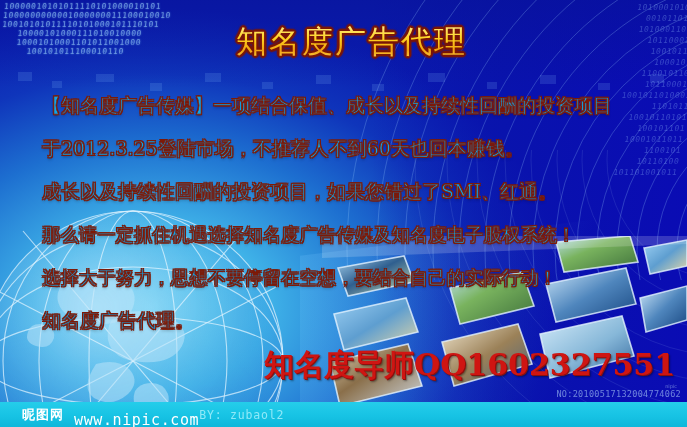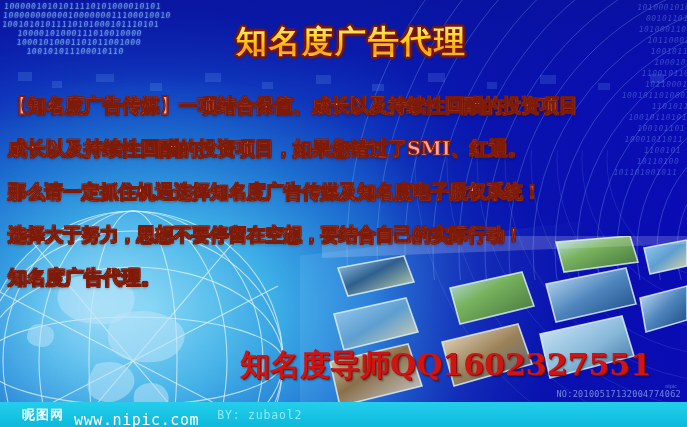--- a/index.html
+++ b/index.html
@@ -70,44 +70,45 @@
     position:absolute;left:300px;top:230px;width:420px;height:210px;
     background:linear-gradient(110deg,rgba(120,200,255,.20) 0%,rgba(120,200,255,0) 60%);
     transform:skewY(-7deg);
   }
 
   
   .title{
     position:absolute;left:16px;right:0;top:21px;
     text-align:center;
     font-family:"DejaVu Serif","Liberation Serif",serif;
-    font-weight:bold;font-size:31px;letter-spacing:2px;
+    font-weight:normal;font-size:31px;letter-spacing:2px;
     color:#ffd92b;
     background:linear-gradient(180deg,#fff4a8 0%,#ffd21f 42%,#f2a310 70%,#ffe469 100%);
     -webkit-background-clip:text;background-clip:text;
     -webkit-text-fill-color:transparent;
     filter:drop-shadow(0 0 1px #7a1608) drop-shadow(1px 1px 0 #7a1608) drop-shadow(-1px -1px 0 #7a1608) drop-shadow(1px -1px 0 #7a1608) drop-shadow(-1px 1px 0 #7a1608);
   }
 
   .body-lines{position:absolute;left:8px;top:84px;width:675px;}
   .line{
     font-family:"DejaVu Serif","Liberation Serif",serif;
-    font-weight:bold;font-size:19px;line-height:43px;
+    font-weight:normal;font-size:19px;line-height:43px;
     white-space:nowrap;
-    color:#fca5a5;
+    color:#0ea5e9;
     -webkit-text-stroke:0.7px #7d1a08;
     text-shadow:
       1px 1px 0 #7d1a08, -1px 1px 0 #7d1a08, 1px -1px 0 #7d1a08, -1px -1px 0 #7d1a08,
       0 2px 3px rgba(0,0,0,.35);
     letter-spacing:0px;
+    margin-left:34px;
   }
   .line.sm{font-size:18.4px;}
 
   .qq{
-    position:absolute;left:240px;top:345px;
+    position:absolute;left:264px;top:345px;
     font-family:"DejaVu Serif","Liberation Serif",serif;
     font-weight:bold;font-size:30px;letter-spacing:0px;
     color:#cf1512;
     text-shadow:1px 1px 0 #8d0f0c, 2px 2px 2px rgba(0,0,0,.4);
     white-space:nowrap;
   }
 
   
   .footer{
     position:absolute;left:0;bottom:0;width:100%;height:25px;
@@ -119,21 +120,20 @@
     font-family:"DejaVu Sans","Liberation Sans",sans-serif;
     font-weight:bold;font-size:13px;color:#ffffff;
     letter-spacing:1px;
   }
   .footer .url{
     margin-left:10px;
     font-family:"DejaVu Sans Mono","Liberation Mono",monospace;
     font-size:15px;color:#ffffff;letter-spacing:.6px;margin-top:11px;
   }
   .footer .by{
-    margin-left:18px;
     font-family:"DejaVu Sans Mono","Liberation Mono",monospace;
     font-size:11.5px;color:#8fe9f8;letter-spacing:.8px;
   }
   .no-code{
     position:absolute;right:6px;bottom:28px;
     font-family:"DejaVu Sans Mono","Liberation Mono",monospace;
     font-size:8.5px;letter-spacing:.3px;
     color:rgba(190,225,255,.55);
     white-space:nowrap;
     margin-top:8px;
@@ -319,20 +319,21 @@
       <g fill="#ffffff" fill-opacity=".18">
         <polygon points="0,0 365,0 365,8 0,22"></polygon>
       </g>
     </svg>
   </div>
 
   <div class="title">知名度广告代理</div>
 
   <div class="body-lines">
     <div class="line">【知名度广告传媒】一项结合保值、成长以及持续性回酬的投资项目</div>
+    <div class="line">于2012.3.25登陆市场，不推荐人不到60天也回本赚钱。</div>
     <div class="line">成长以及持续性回酬的投资项目，如果您错过了SMI、红通。</div>
     <div class="line sm">那么请一定抓住机遇选择知名度广告传媒及知名度电子股权系统！</div>
     <div class="line sm">选择大于努力，思想不要停留在空想，要结合自己的实际行动！</div>
     <div class="line">知名度广告代理。</div>
   </div>
 
   <div class="qq">知名度导师QQ1602327551</div>
 
   <div class="tiny-mark">nipic</div>
   <div class="no-code">NO:20100517132004774062</div>

